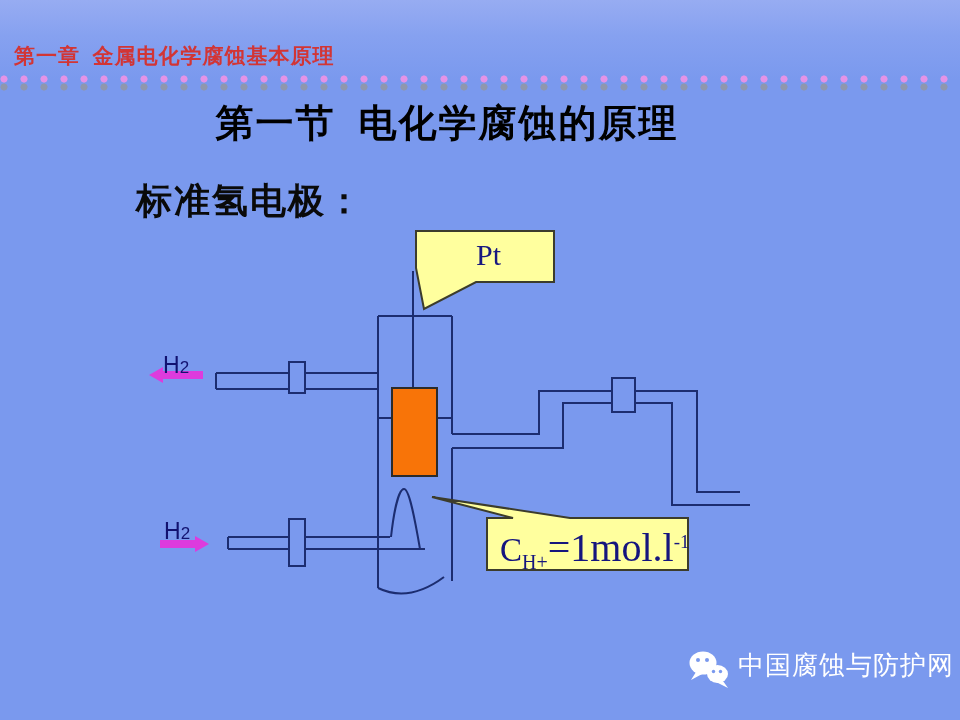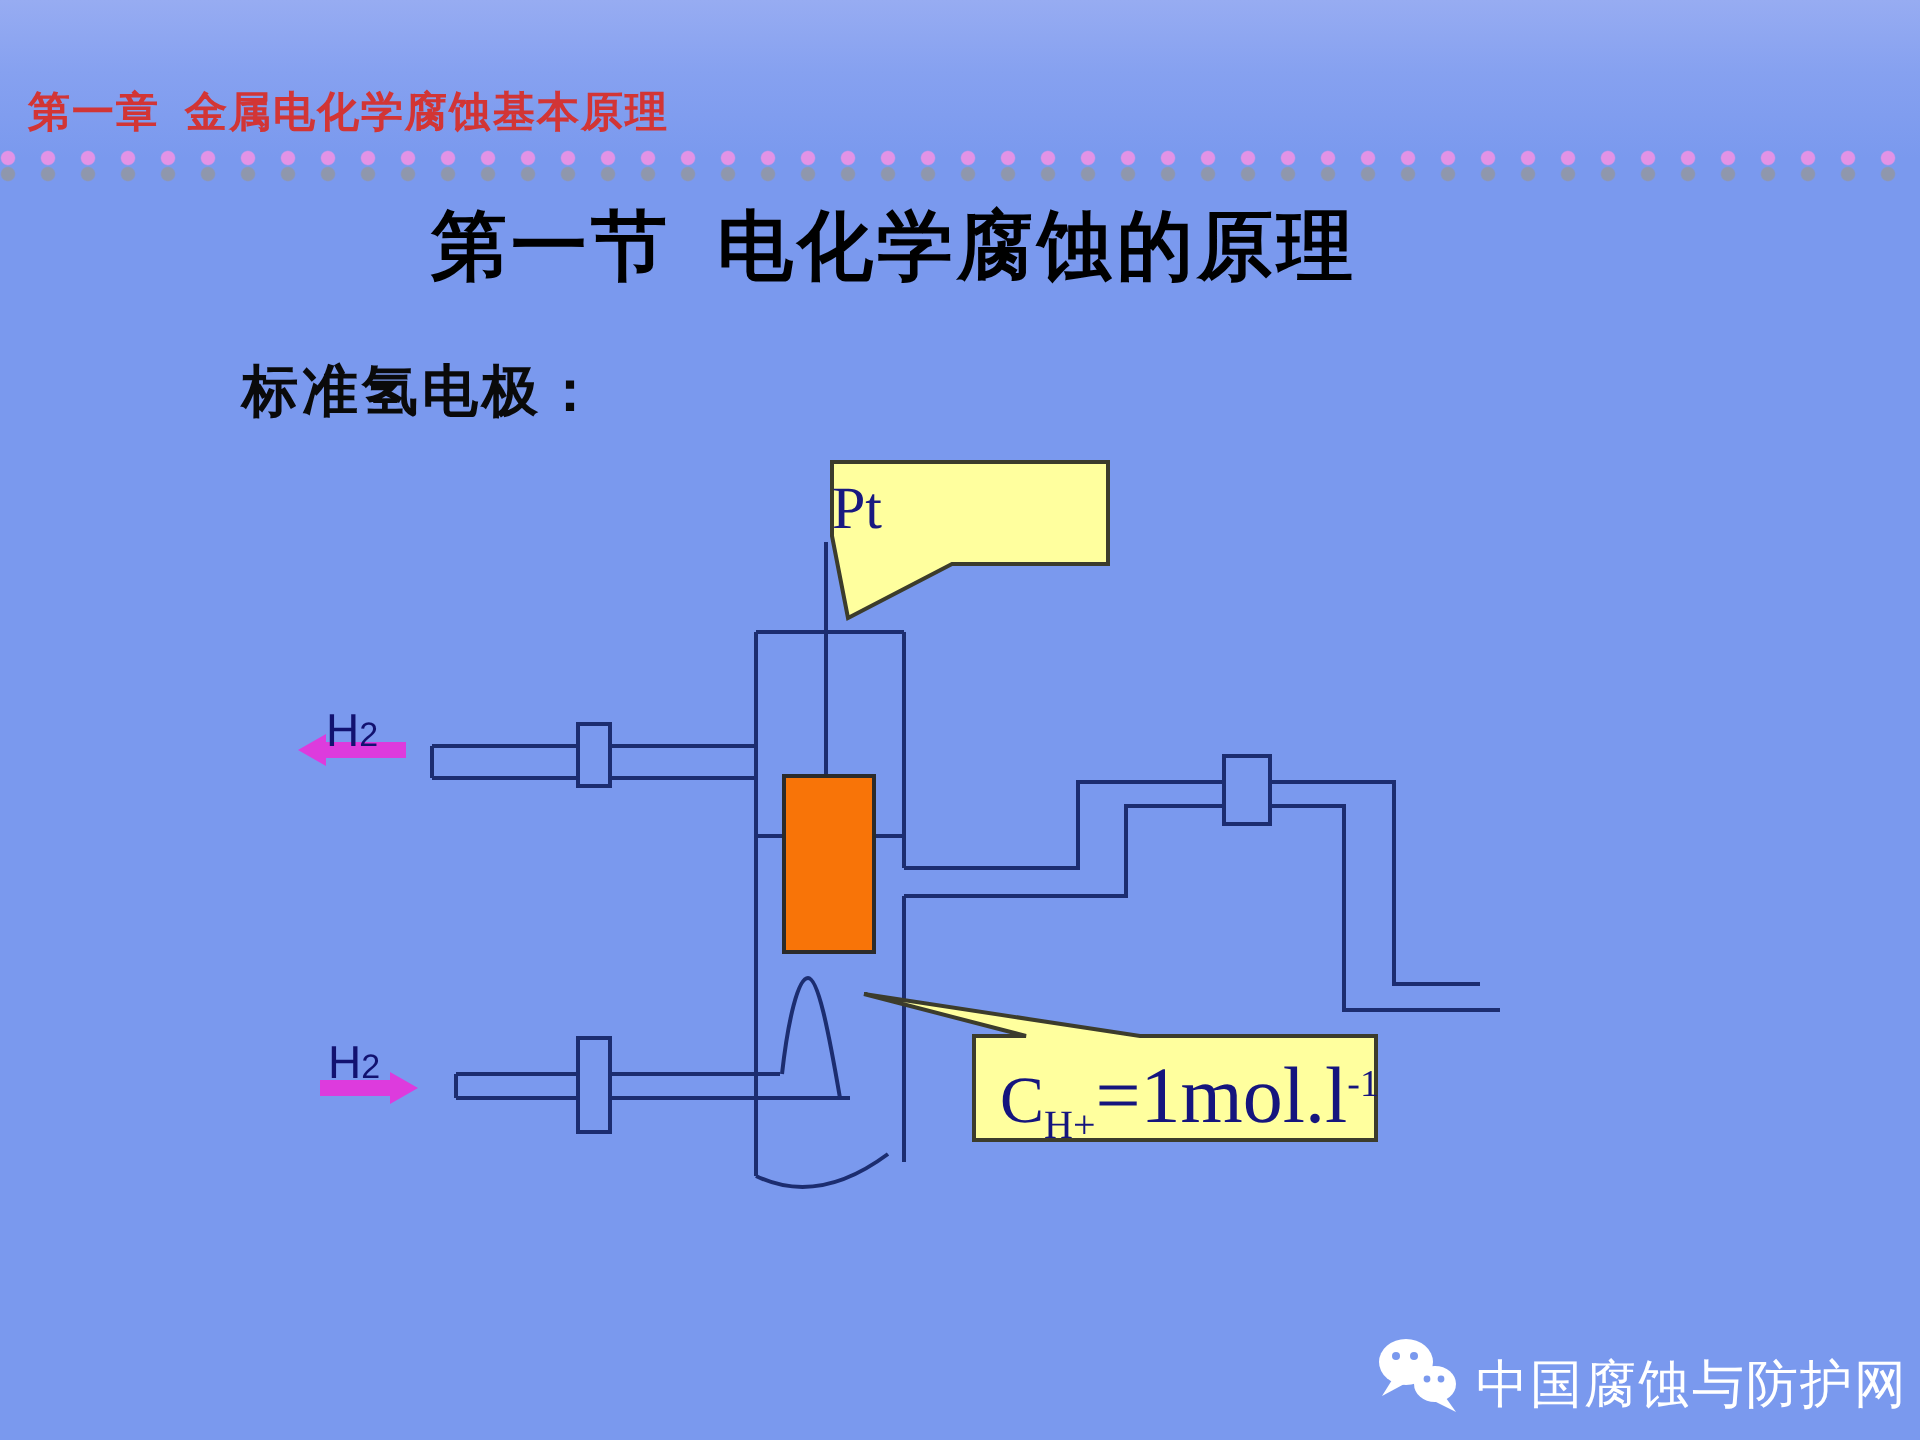--- a/index.html
+++ b/index.html
@@ -18,48 +18,48 @@
     color:var(--red); letter-spacing:1px; white-space:pre;
   }
   .dots{position:absolute; left:0; width:960px; height:8px; background-repeat:repeat-x;}
   .dots-pink{top:75px; background-image:radial-gradient(circle at 4px 4px, var(--dot-pink) 3.2px, rgba(0,0,0,0) 3.9px); background-size:20px 8px;}
   .dots-gray{top:83px; background-image:radial-gradient(circle at 4px 4px, var(--dot-gray) 3.2px, rgba(0,0,0,0) 3.9px); background-size:20px 8px;}
   .title{
     position:absolute; left:0; top:98px; width:894px; text-align:center;
     font-size:38px; font-weight:600; color:#000; letter-spacing:2px; white-space:pre;
   }
   .subtitle{
-    position:absolute; left:121px; top:177px; font-size:28px; font-weight:600;
+    position:absolute; left:136px; top:177px; font-size:36px; font-weight:600;
     color:#0a0a0a; letter-spacing:2px;text-align:center;
   }
   svg.diagram{position:absolute; left:0; top:0; width:960px; height:720px;}
   .ln{stroke:var(--line); stroke-width:2; fill:none;}
   .valve{stroke:var(--line); stroke-width:2; fill:var(--bg);}
   .electrode{fill:var(--orange); stroke:#2b2b2b; stroke-width:2;}
   .arrow{fill:var(--magenta); stroke:none;}
   .callout{fill:var(--yellow); stroke:#3c3c2c; stroke-width:2;}
   .h2{
     position:absolute; color:#121270; font-family:Liberation Sans, sans-serif;
     font-size:23px; font-weight:500;
   }
   .h2 .sub2{font-size:17px;}
   .h2-top{left:163px; top:352px;}
   .h2-bottom{left:164px; top:518px;}
   .pt-label{
-    position:absolute; left:416px; top:238px; width:145px; text-align:left;
+    position:absolute; left:416px; top:238px; width:145px; text-align:center;
     font-size:30px; color:var(--navy-text);
   }
   .formula{
     position:absolute; left:500px; top:524px; color:#15157e; white-space:nowrap;
   }
   .formula .f-main{font-size:33px;}
   .formula .f-sub{font-size:20px; vertical-align:-8px;}
   .formula .f-mid{font-size:40px;}
   .formula .f-sup{font-size:19px; vertical-align:13px;}
-  .footer{position:absolute; left:688px; top:648px; display:flex; align-items:flex-end;margin-top:18px;}
+  .footer{position:absolute; left:688px; top:648px; display:flex; align-items:flex-start;}
   .wechat{width:44px; height:44px; flex:0 0 auto;}
   .brand{
     color:var(--white); font-size:26px; font-weight:500; margin-left:6px;
     font-family:"Liberation Sans","DejaVu Sans",sans-serif; letter-spacing:1px;
   }
 </style>
 </head>
 <body>
 
 <div class="slide">

